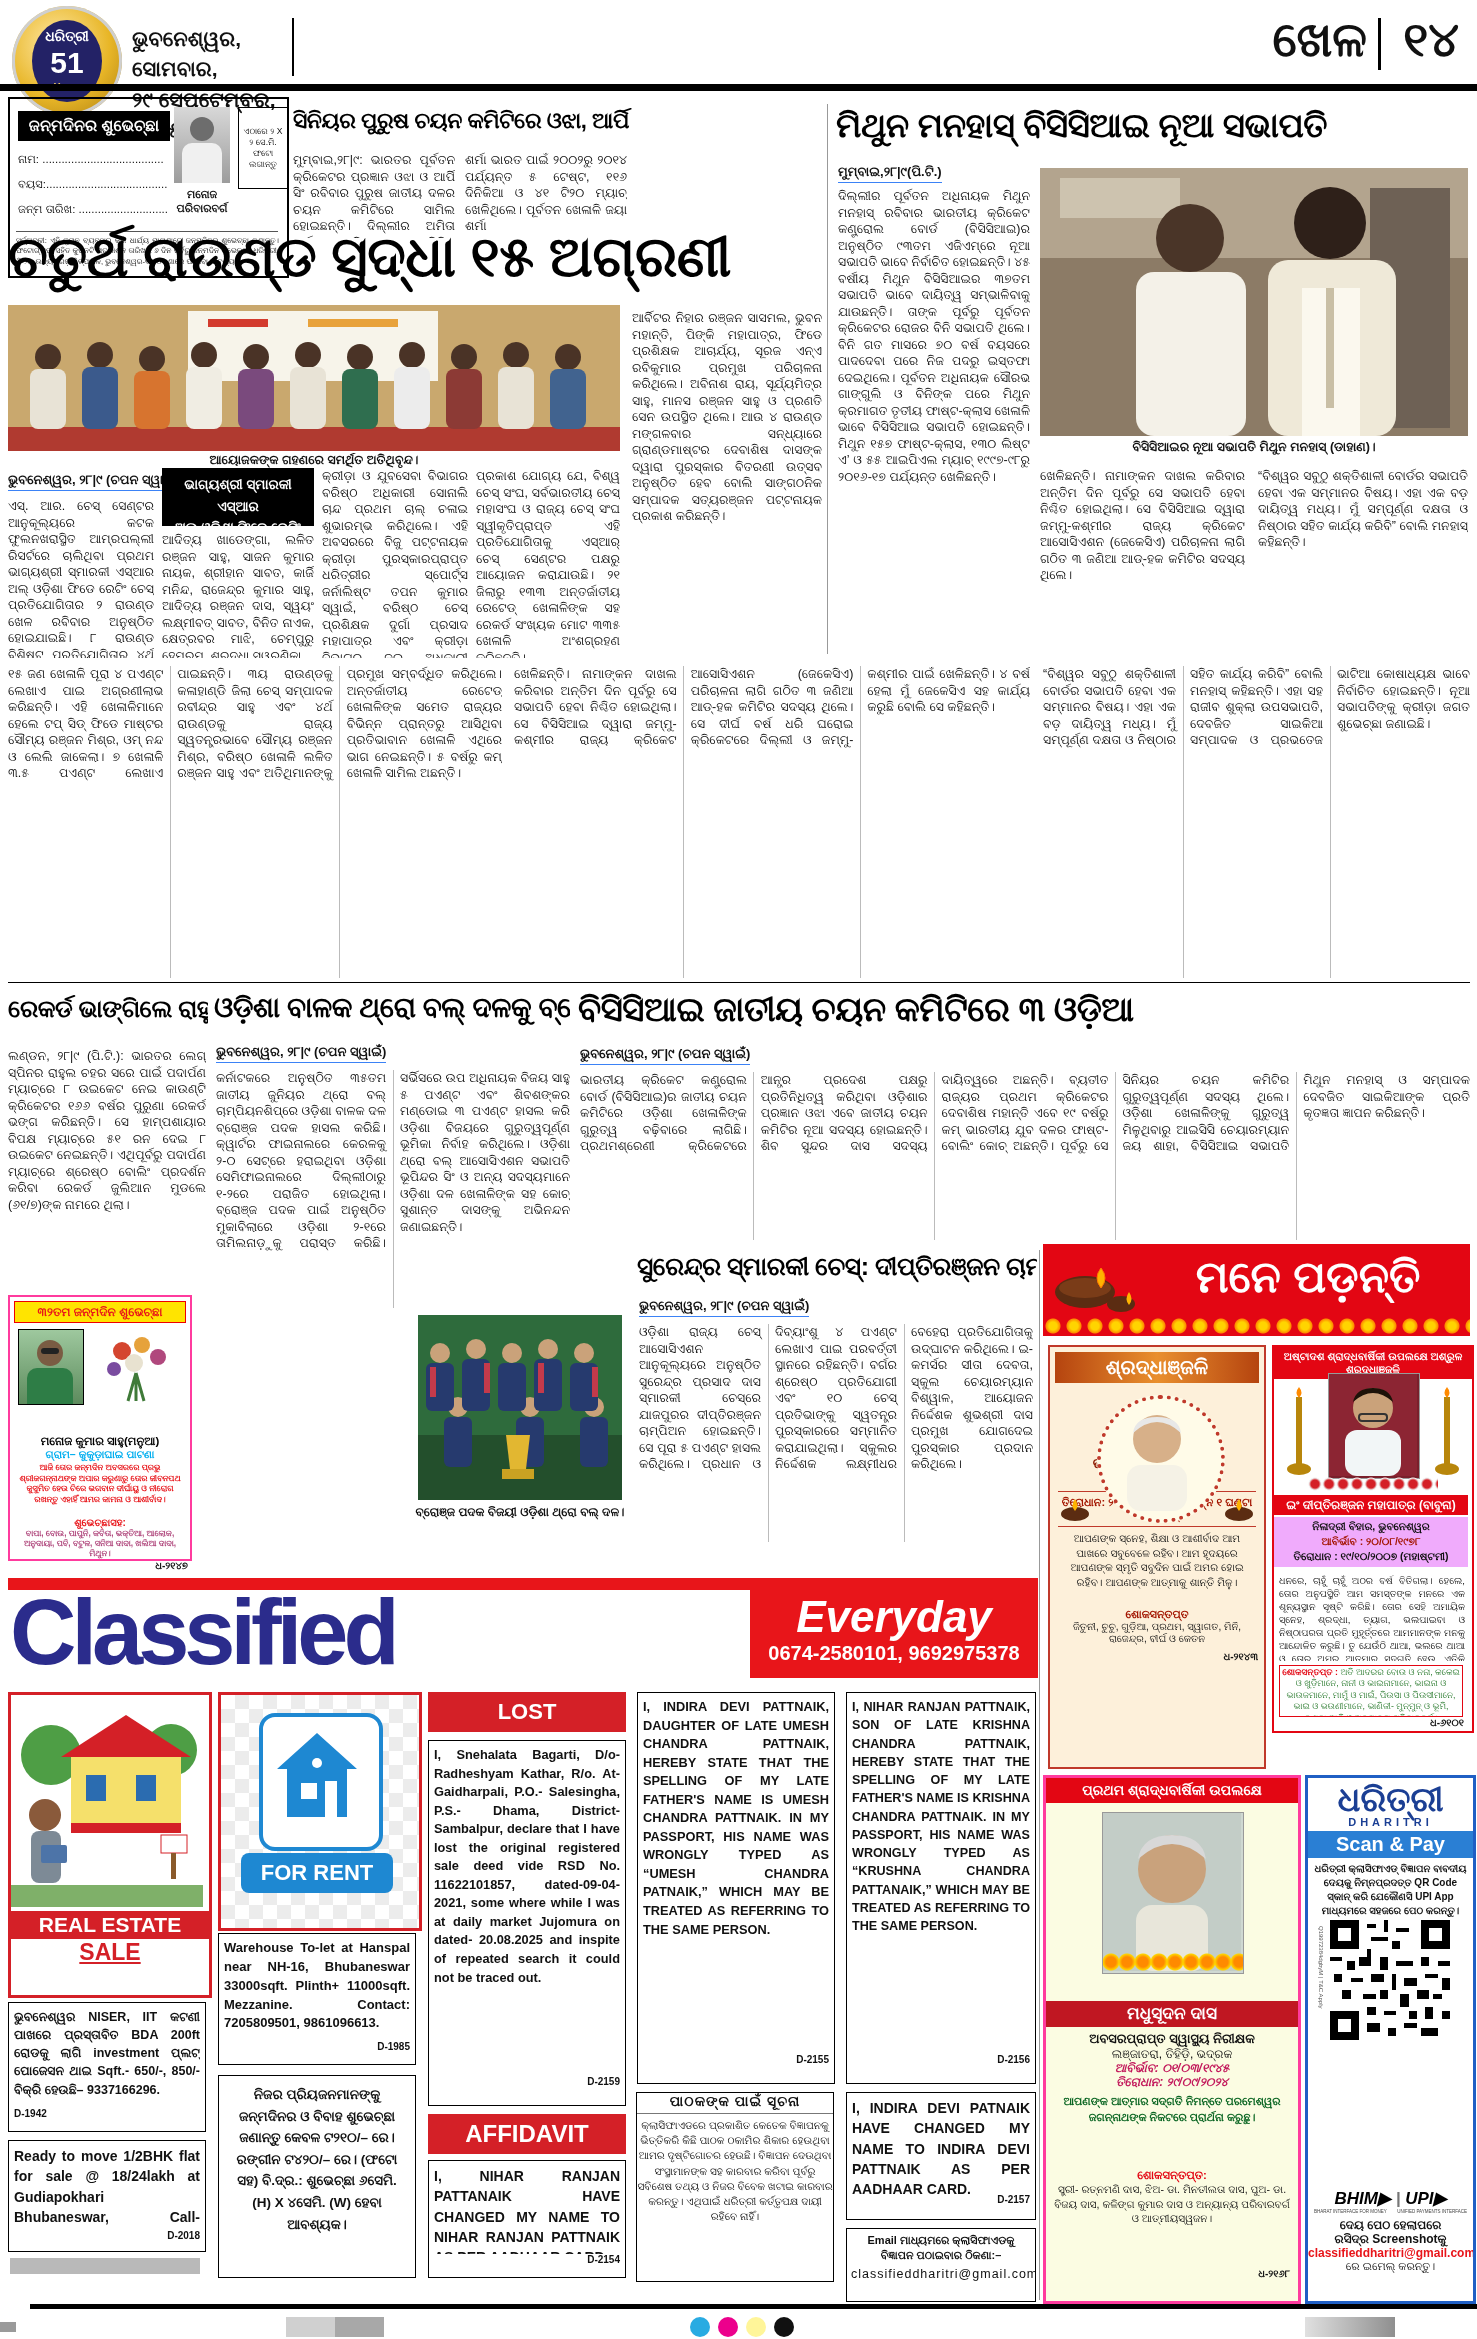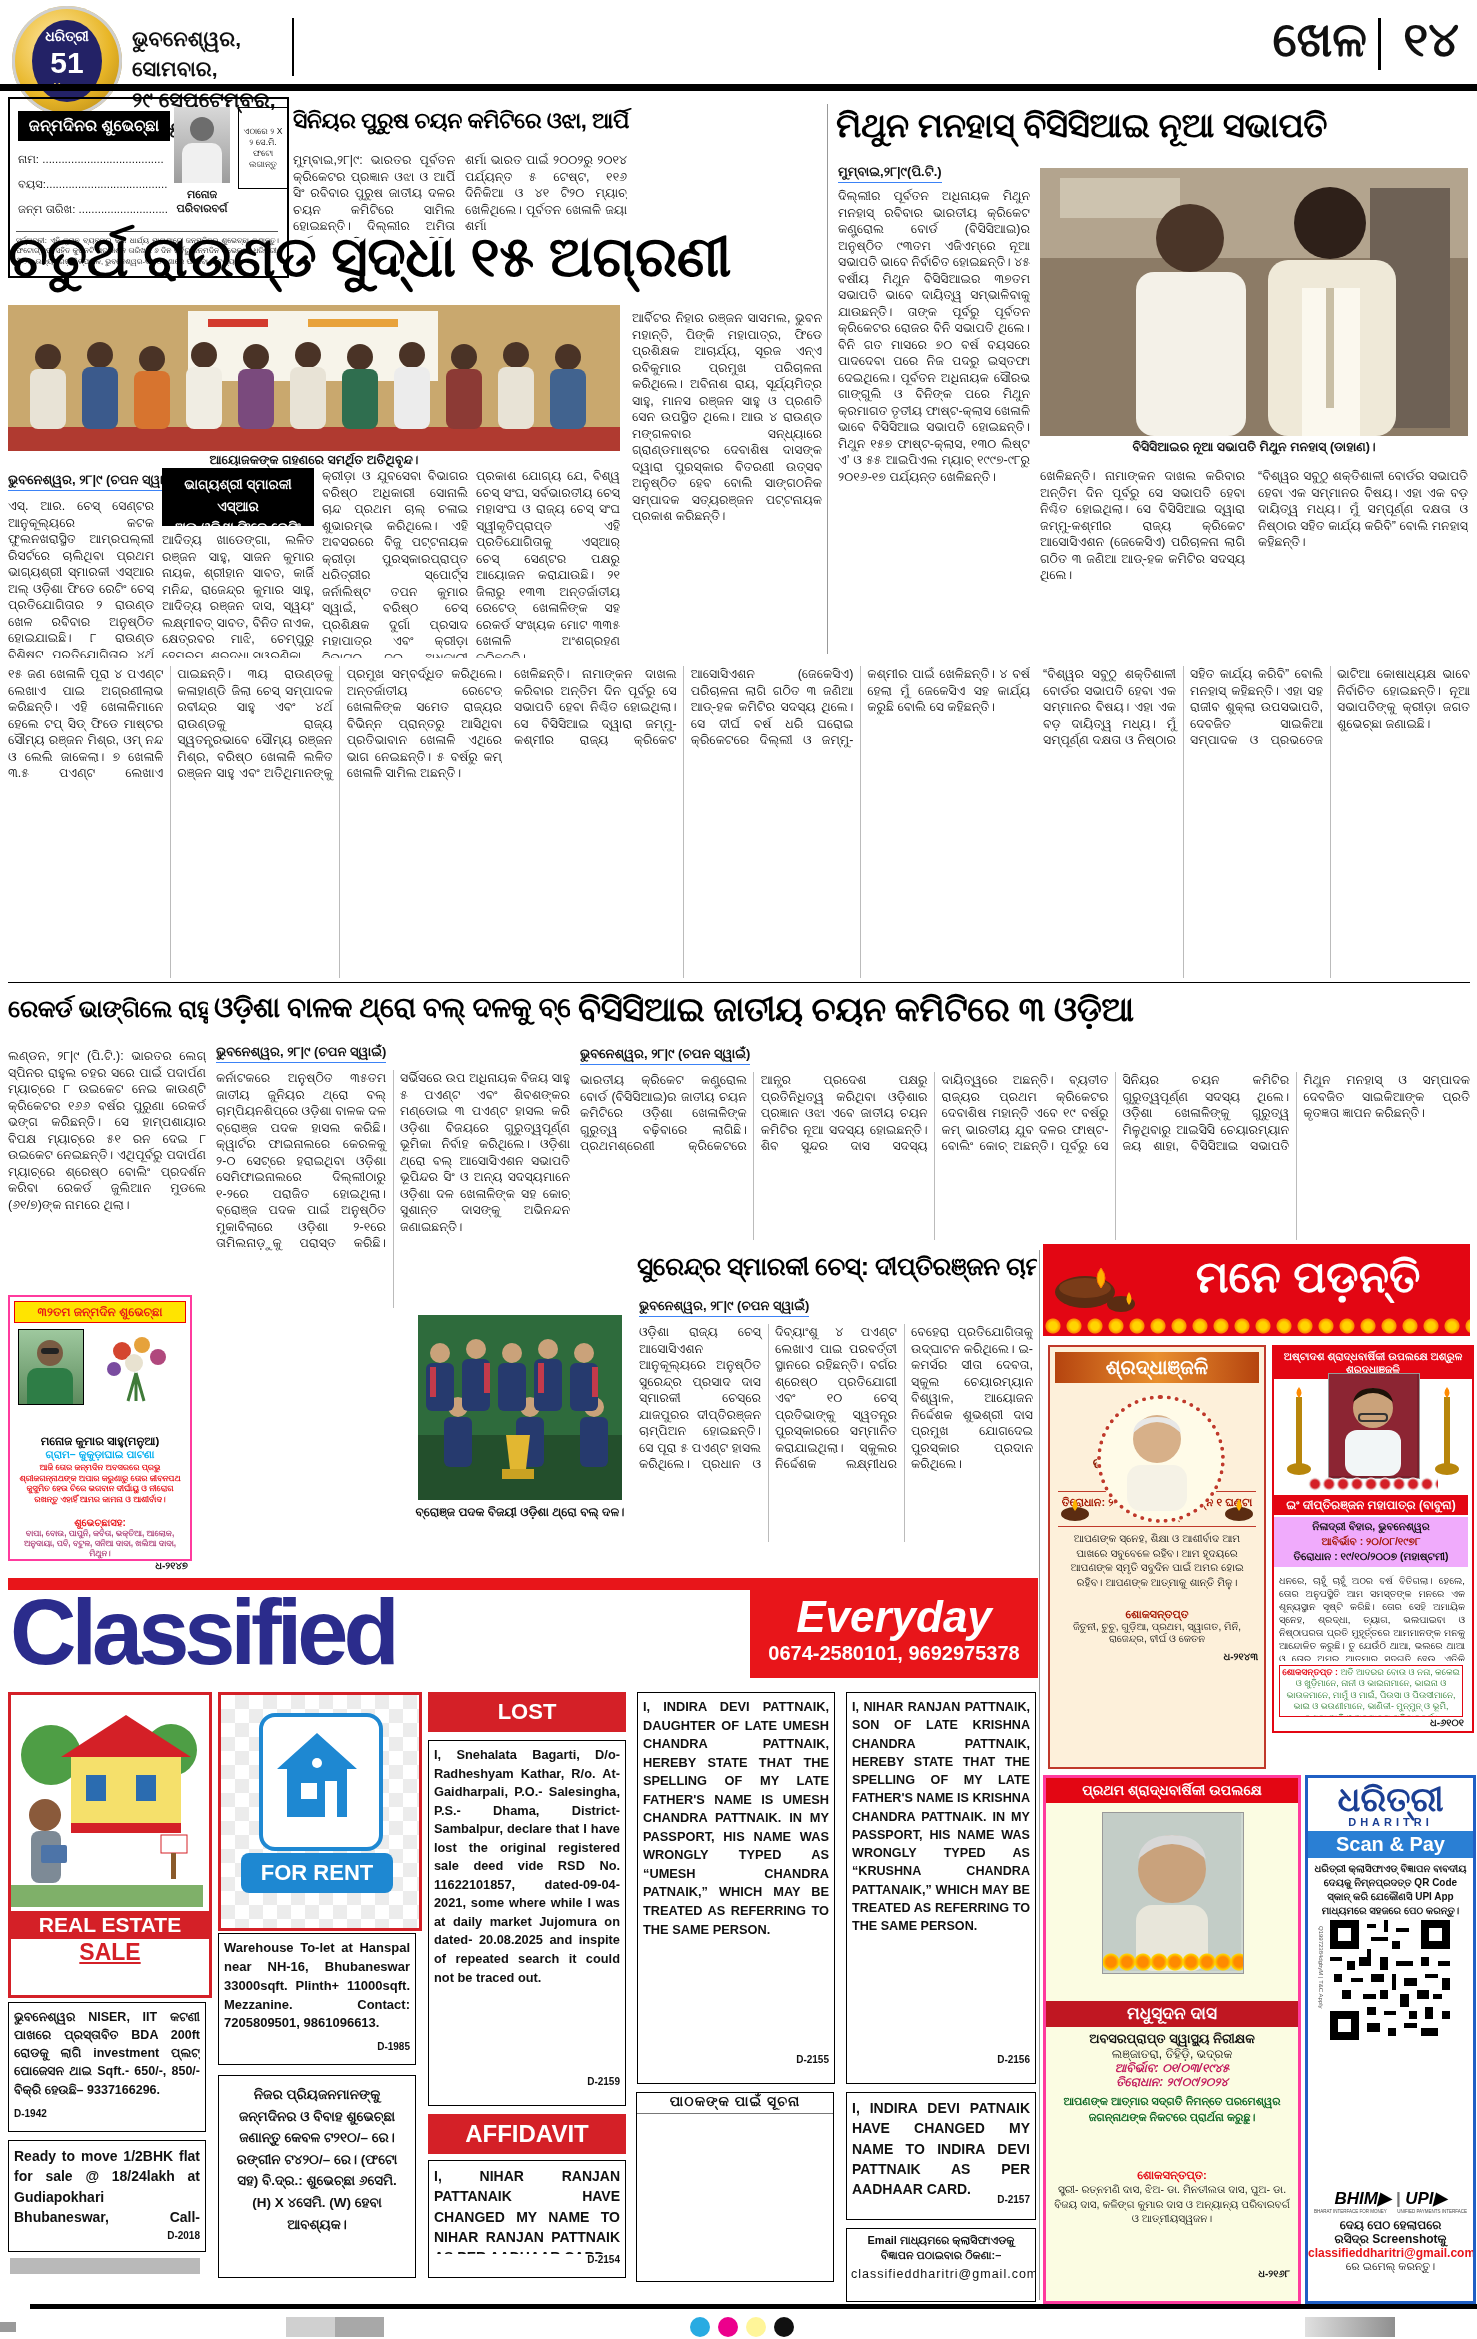--- a/index.html
+++ b/index.html
@@ -297,20 +297,21 @@
     <div class="ad-en" style="height:88px;">I, NIHAR RANJAN PATTANAIK HAVE CHANGED MY NAME TO NIHAR RANJAN PATTNAIK AS PER AADHAAR CARD.</div>
     <div class="ref">D-2154</div>
   </div>
 
   <div class="abs box" style="left:637px;top:1692px;width:198px;height:392px;padding:5px;box-sizing:border-box;">
     <div class="ad-en" style="height:356px;font-size:12.8px;">I, INDIRA DEVI PATTNAIK, DAUGHTER OF LATE UMESH CHANDRA PATTNAIK, HEREBY STATE THAT THE SPELLING OF MY LATE FATHER'S NAME IS UMESH CHANDRA PATTNAIK. IN MY PASSPORT, HIS NAME WAS WRONGLY TYPED AS “UMESH CHANDRA PATNAIK,” WHICH MAY BE TREATED AS REFERRING TO THE SAME PERSON.</div>
     <div class="ref">D-2155</div>
   </div>
   <div class="abs box" style="left:636px;top:2092px;width:198px;height:190px;padding:0;box-sizing:border-box;">
     <div style="text-align:center;font-weight:bold;font-size:14px;letter-spacing:1px;border-bottom:1px solid #777;padding-bottom:3px;">ପାଠକଙ୍କ ପାଇଁ ସୂଚନା</div>
+    <div style="margin-top:4px;height:146px;font-size:10.5px;line-height:1.45;text-align:center;overflow:hidden;">କ୍ଲାସିଫାଏଡରେ ପ୍ରକାଶିତ କେତେକ ବିଜ୍ଞାପନକୁ ଭିତ୍ତିକରି କିଛି ପାଠକ ଠକାମିର ଶିକାର ହେଉଥିବା ଆମର ଦୃଷ୍ଟିଗୋଚର ହେଉଛି। ବିଜ୍ଞାପନ ଦେଉଥିବା ସଂସ୍ଥାମାନଙ୍କ ସହ କାରବାର କରିବା ପୂର୍ବରୁ ସବିଶେଷ ତଥ୍ୟ ଓ ନିଜର ବିବେକ ଖଟାଇ କାରବାର କରନ୍ତୁ। ଏଥିପାଇଁ ଧରିତ୍ରୀ କର୍ତ୍ତୃପକ୍ଷ ଦାୟୀ ରହିବେ ନାହିଁ।</div>
   </div>
 
   <div class="abs box" style="left:846px;top:1692px;width:190px;height:392px;padding:5px;box-sizing:border-box;">
     <div class="ad-en" style="height:356px;font-size:12.6px;">I, NIHAR RANJAN PATTNAIK, SON OF LATE KRISHNA CHANDRA PATTNAIK, HEREBY STATE THAT THE SPELLING OF MY LATE FATHER'S NAME IS KRISHNA CHANDRA PATTNAIK. IN MY PASSPORT, HIS NAME WAS WRONGLY TYPED AS “KRUSHNA CHANDRA PATTANAIK,” WHICH MAY BE TREATED AS REFERRING TO THE SAME PERSON.</div>
     <div class="ref">D-2156</div>
   </div>
   <div class="abs box" style="left:846px;top:2092px;width:190px;height:128px;padding:5px;box-sizing:border-box;">
     <div class="ad-en" style="height:96px;">I, INDIRA DEVI PATNAIK HAVE CHANGED MY NAME TO INDIRA DEVI PATTNAIK AS PER AADHAAR CARD.</div>
     <div class="ref">D-2157</div>
   </div>

